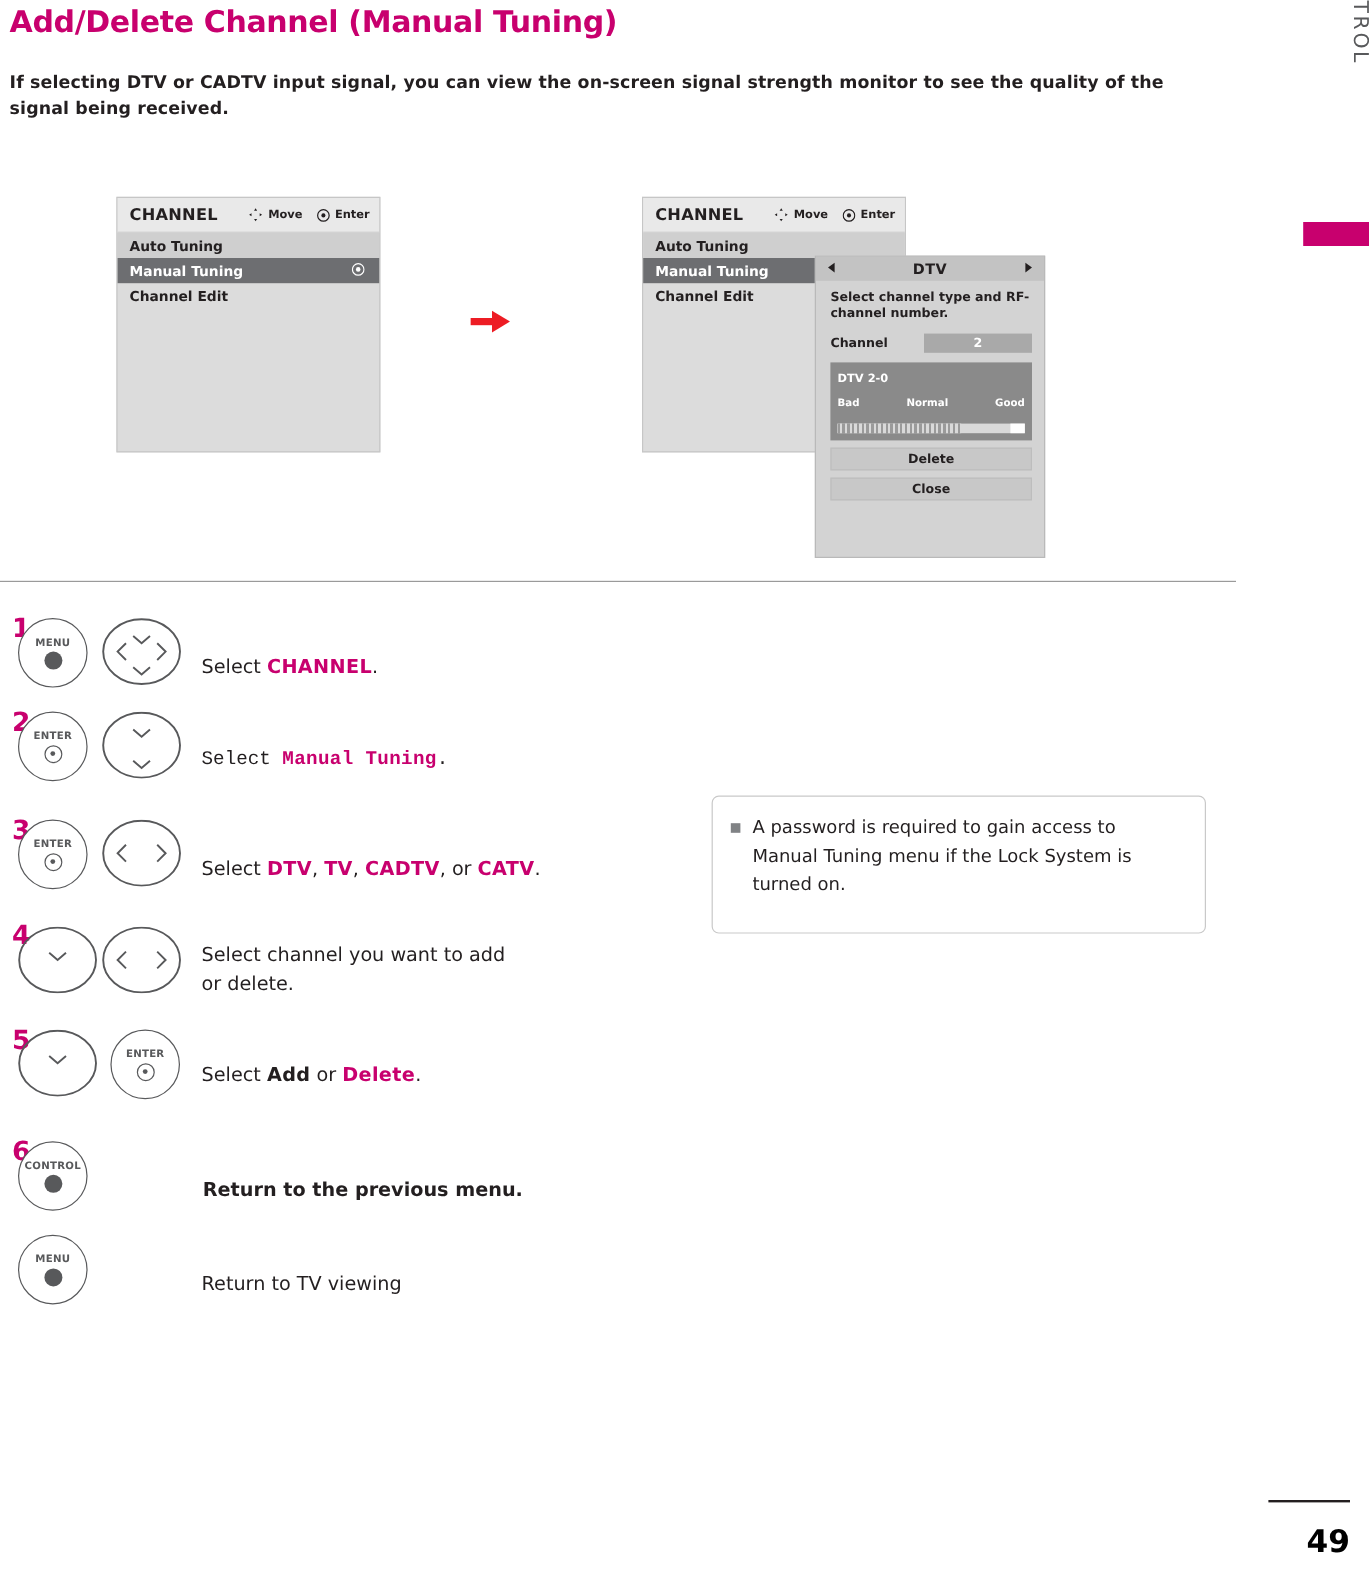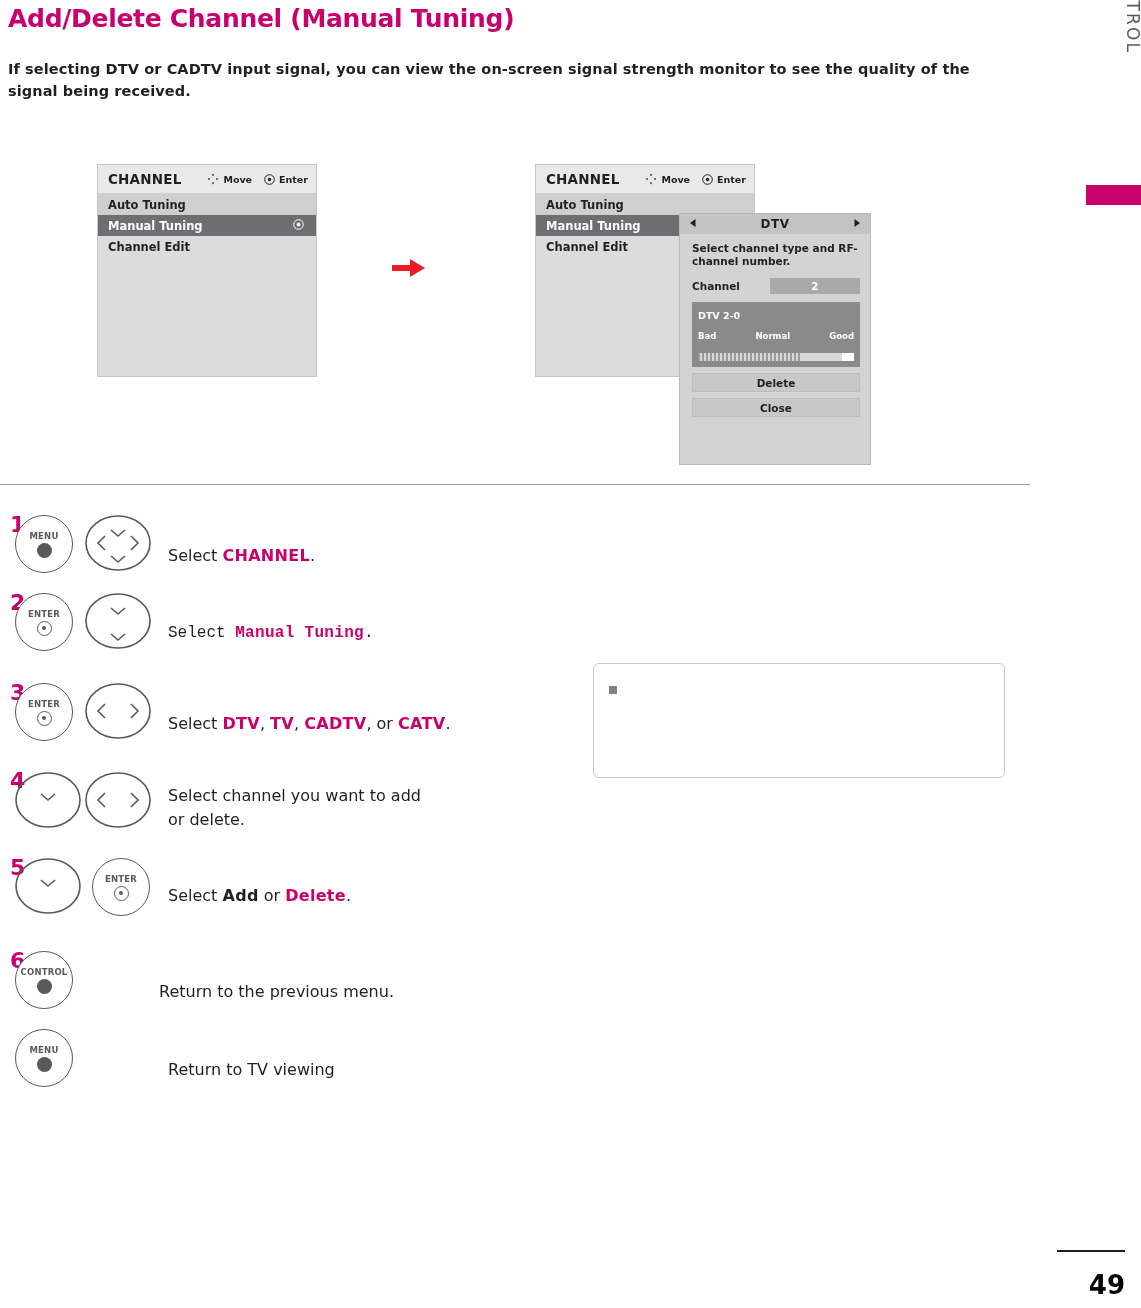--- a/index.html
+++ b/index.html
@@ -377,26 +377,27 @@
 </div>
 <div class="step-text" style="left:168px; top:886px;">
   <span>Select </span><b>Add</b><span> or </span><b class="pink">Delete</b><span>.</span>
 </div>
 
 <div class="step-num" style="left:10px; top:948px;">6</div>
 <div class="btn-circle" style="left:15px; top:951px;">
   <span class="btn-label">CONTROL</span>
   <span class="btn-plain-dot"></span>
 </div>
-<div class="step-text" style="left:159px; top:982px;">Return to the previous menu.</div>
+<div class="step-text" style="left:169px; top:982px;font-weight:bold;">Return to the previous menu.</div>
 
 <div class="btn-circle" style="left:15px; top:1029px;">
   <span class="btn-label">MENU</span>
   <span class="btn-plain-dot"></span>
 </div>
 <div class="step-text" style="left:168px; top:1060px;">Return to TV viewing</div>
 
 <div class="note-box">
   <span class="note-bullet"></span>
+  <span class="note-text">A password is required to gain access to Manual Tuning menu if the Lock System is turned on.</span>
 </div>
 
 <div class="foot-line"></div>
 <div class="foot-num">49</div>
 
 </body></html>

